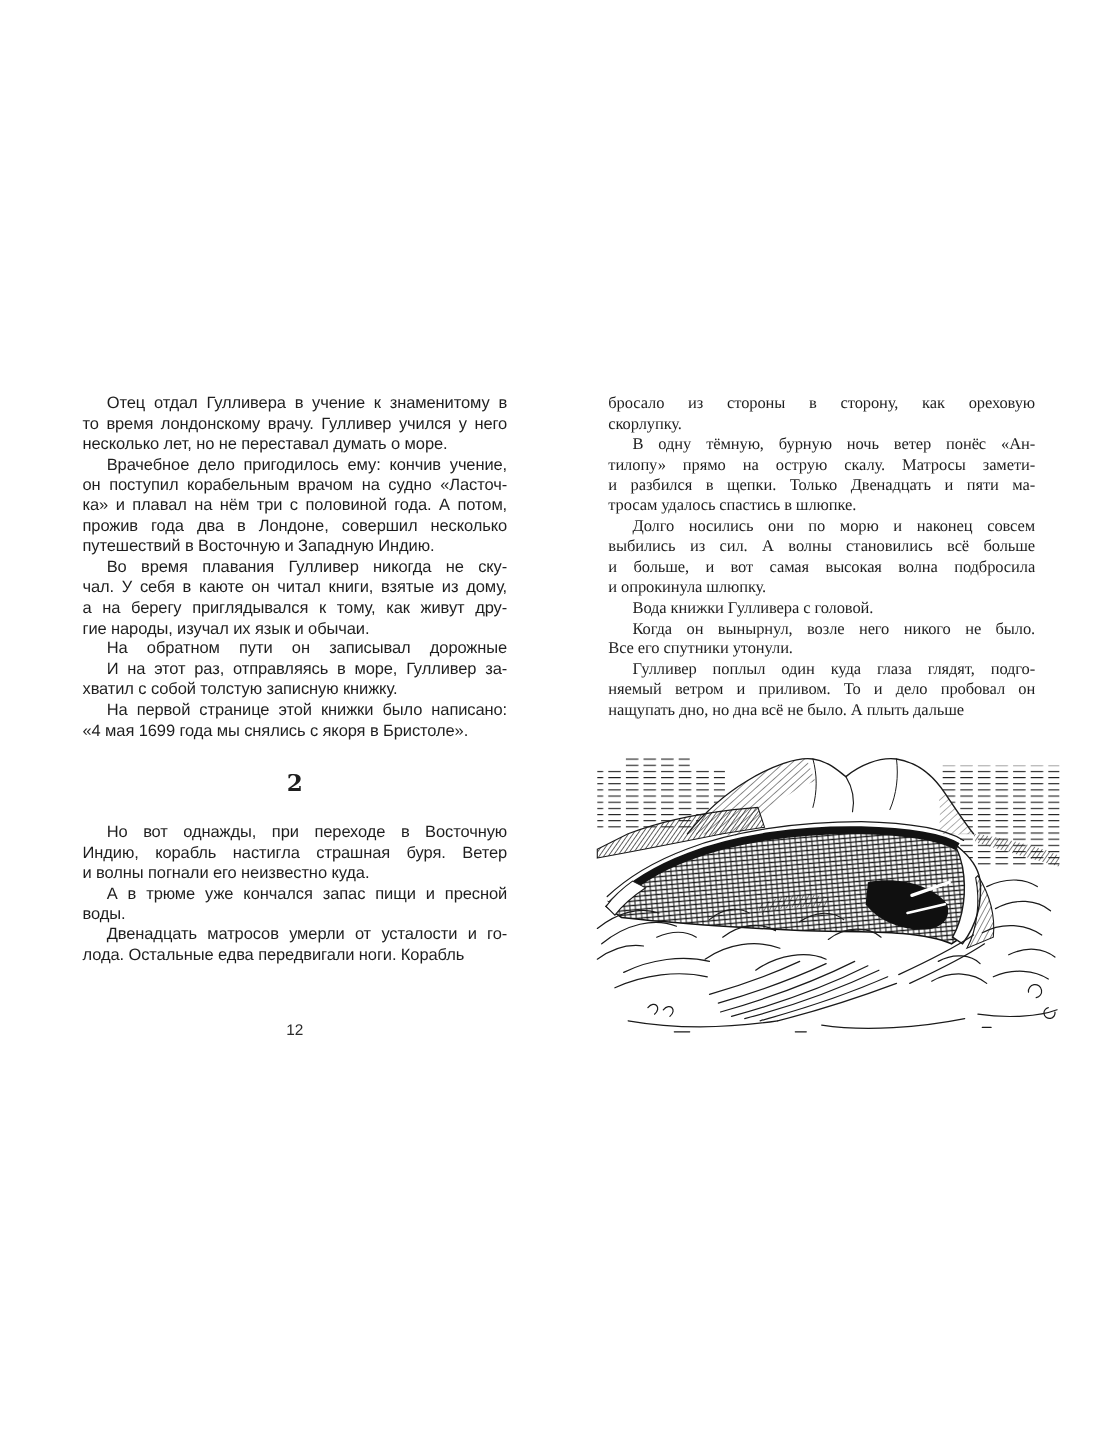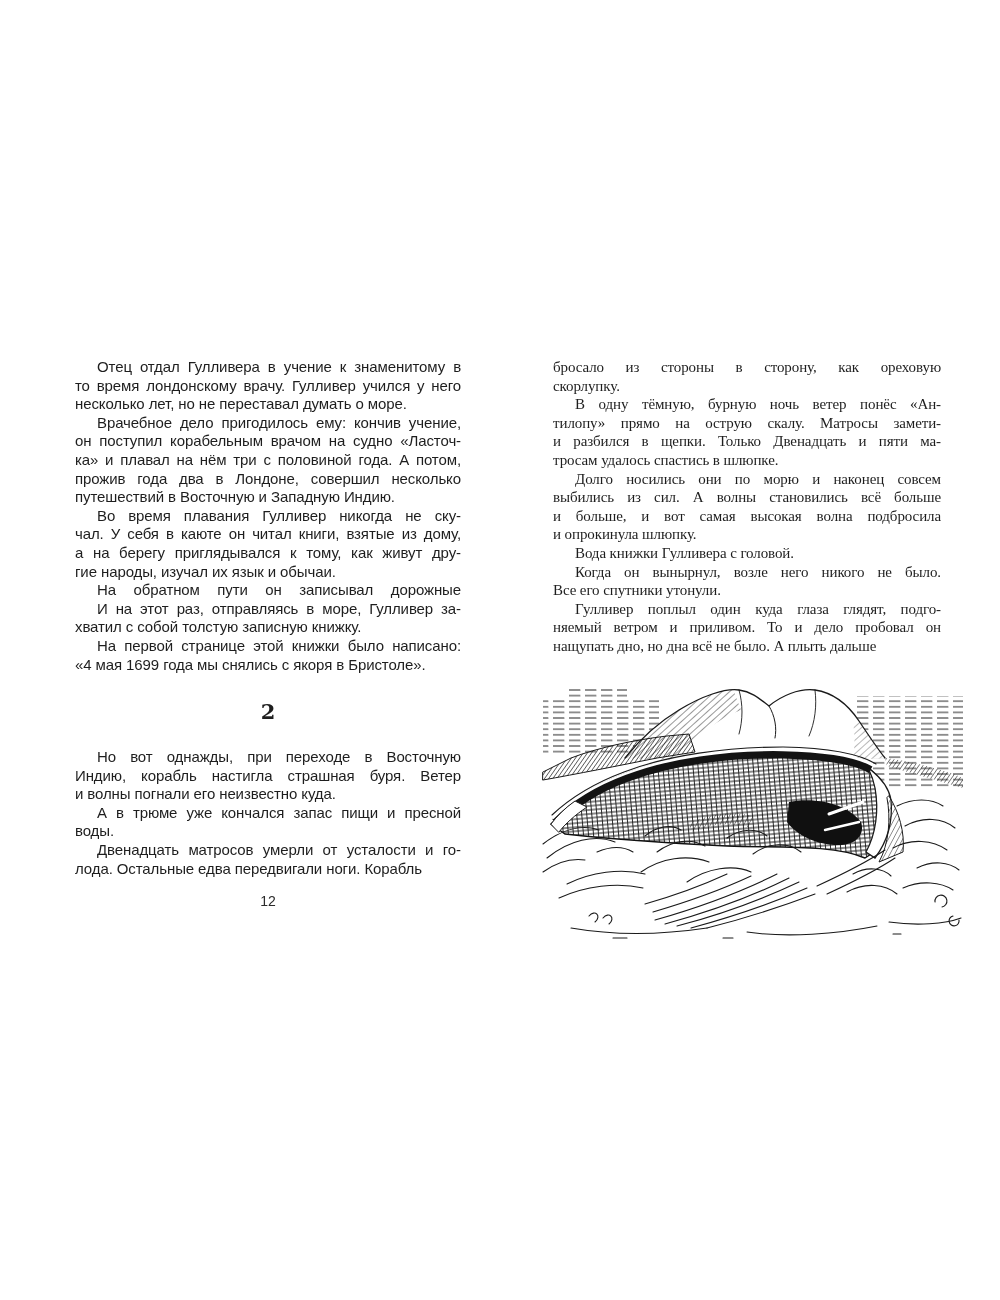--- a/index.html
+++ b/index.html
@@ -37,21 +37,21 @@
     font-size: 21px;
     line-height: 24px;
     text-align: center;
     text-align-last: center;
     margin: 26px 0 24px 0;
   }
   .page-number {
     position: absolute;
     left: 75px;
     width: 386px;
-    top: 893px;
+    top: 928px;
     text-align: center;
     font-size: 14px;
     color: #2b2b2b;
   }
   .illustration {
     position: absolute;
     left: 537px;
     top: 676px;
     width: 430px;
     height: 270px;

